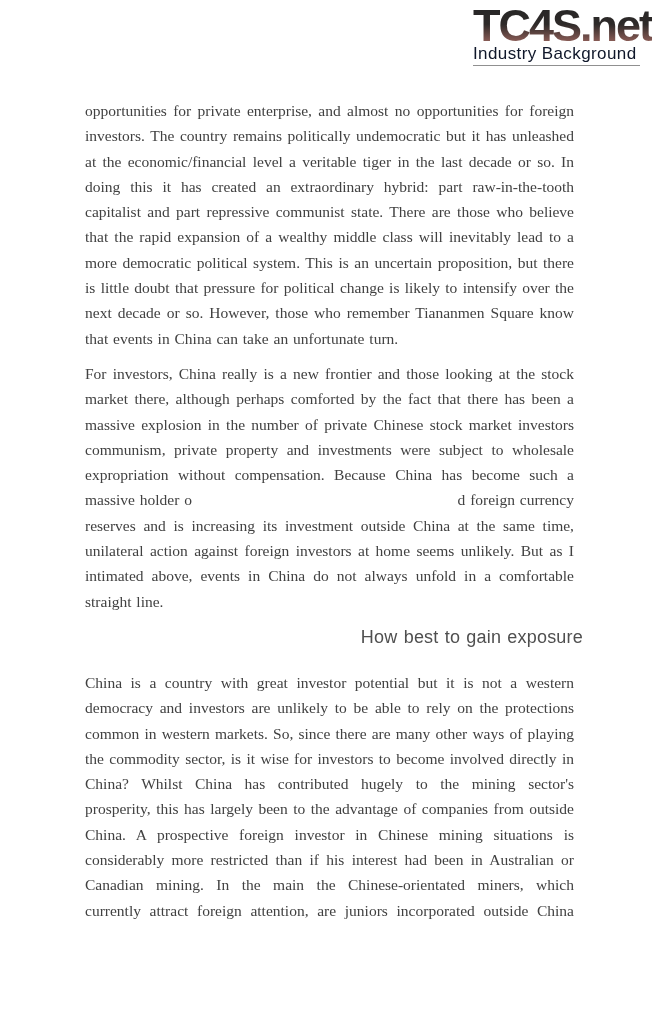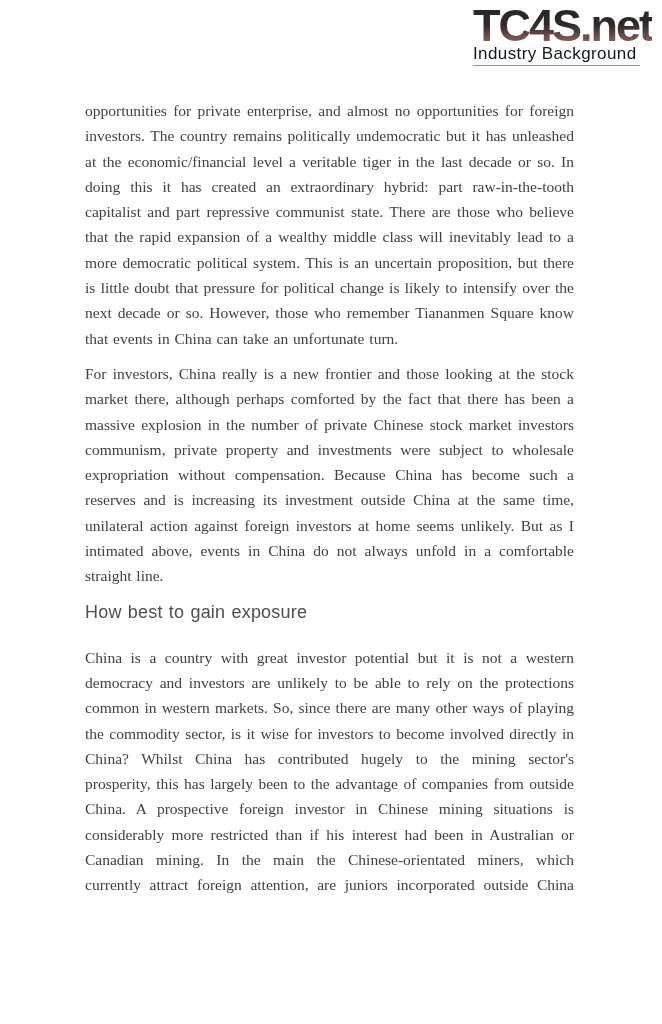--- a/index.html
+++ b/index.html
@@ -50,20 +50,21 @@
   .line { text-align: justify; text-align-last: justify; text-justify: inter-word; }
   .line.last { text-align-last: left; }
   .line.split { display: flex; justify-content: space-between; }
   .section-heading {
     font-family: "Liberation Sans", sans-serif;
     font-weight: 400;
     font-size: 18px; line-height: 27px;
     color: #4f4f4f;
     letter-spacing: 0.2px;
     margin: 10px 0 19px 0;
+    text-align: right;
   }
 
   
   .watermark {
     position: absolute; left: 191px; top: 490px;
     font-family: "DejaVu Serif", serif;
     font-weight: bold;
     font-size: 39px; line-height: 1.1;
     letter-spacing: 1px;
     color: #c6202a;
@@ -115,20 +116,24 @@
         <div class="line">is little doubt that pressure for political change is likely to intensify over the</div>
         <div class="line">next decade or so. However, those who remember Tiananmen Square know</div>
         <div class="line last">that events in China can take an unfortunate turn.</div>
       </div>
       <div class="paragraph">
         <div class="line">For investors, China really is a new frontier and those looking at the stock</div>
         <div class="line">market there, although perhaps comforted by the fact that there has been a</div>
         <div class="line">massive explosion in the number of private Chinese stock market investors</div>
         <div class="line">communism, private property and investments were subject to wholesale</div>
         <div class="line">expropriation without compensation. Because China has become such a</div>
+        <div class="line split">
+          <span>massive holder o</span>
+          <span>d foreign currency</span>
+        </div>
         <div class="line">reserves and is increasing its investment outside China at the same time,</div>
         <div class="line">unilateral action against foreign investors at home seems unlikely. But as I</div>
         <div class="line">intimated above, events in China do not always unfold in a comfortable</div>
         <div class="line last">straight line.</div>
       </div>
       <div class="section-heading">How best to gain exposure</div>
       <div class="paragraph">
         <div class="line">China is a country with great investor potential but it is not a western</div>
         <div class="line">democracy and investors are unlikely to be able to rely on the protections</div>
         <div class="line">common in western markets. So, since there are many other ways of playing</div>

